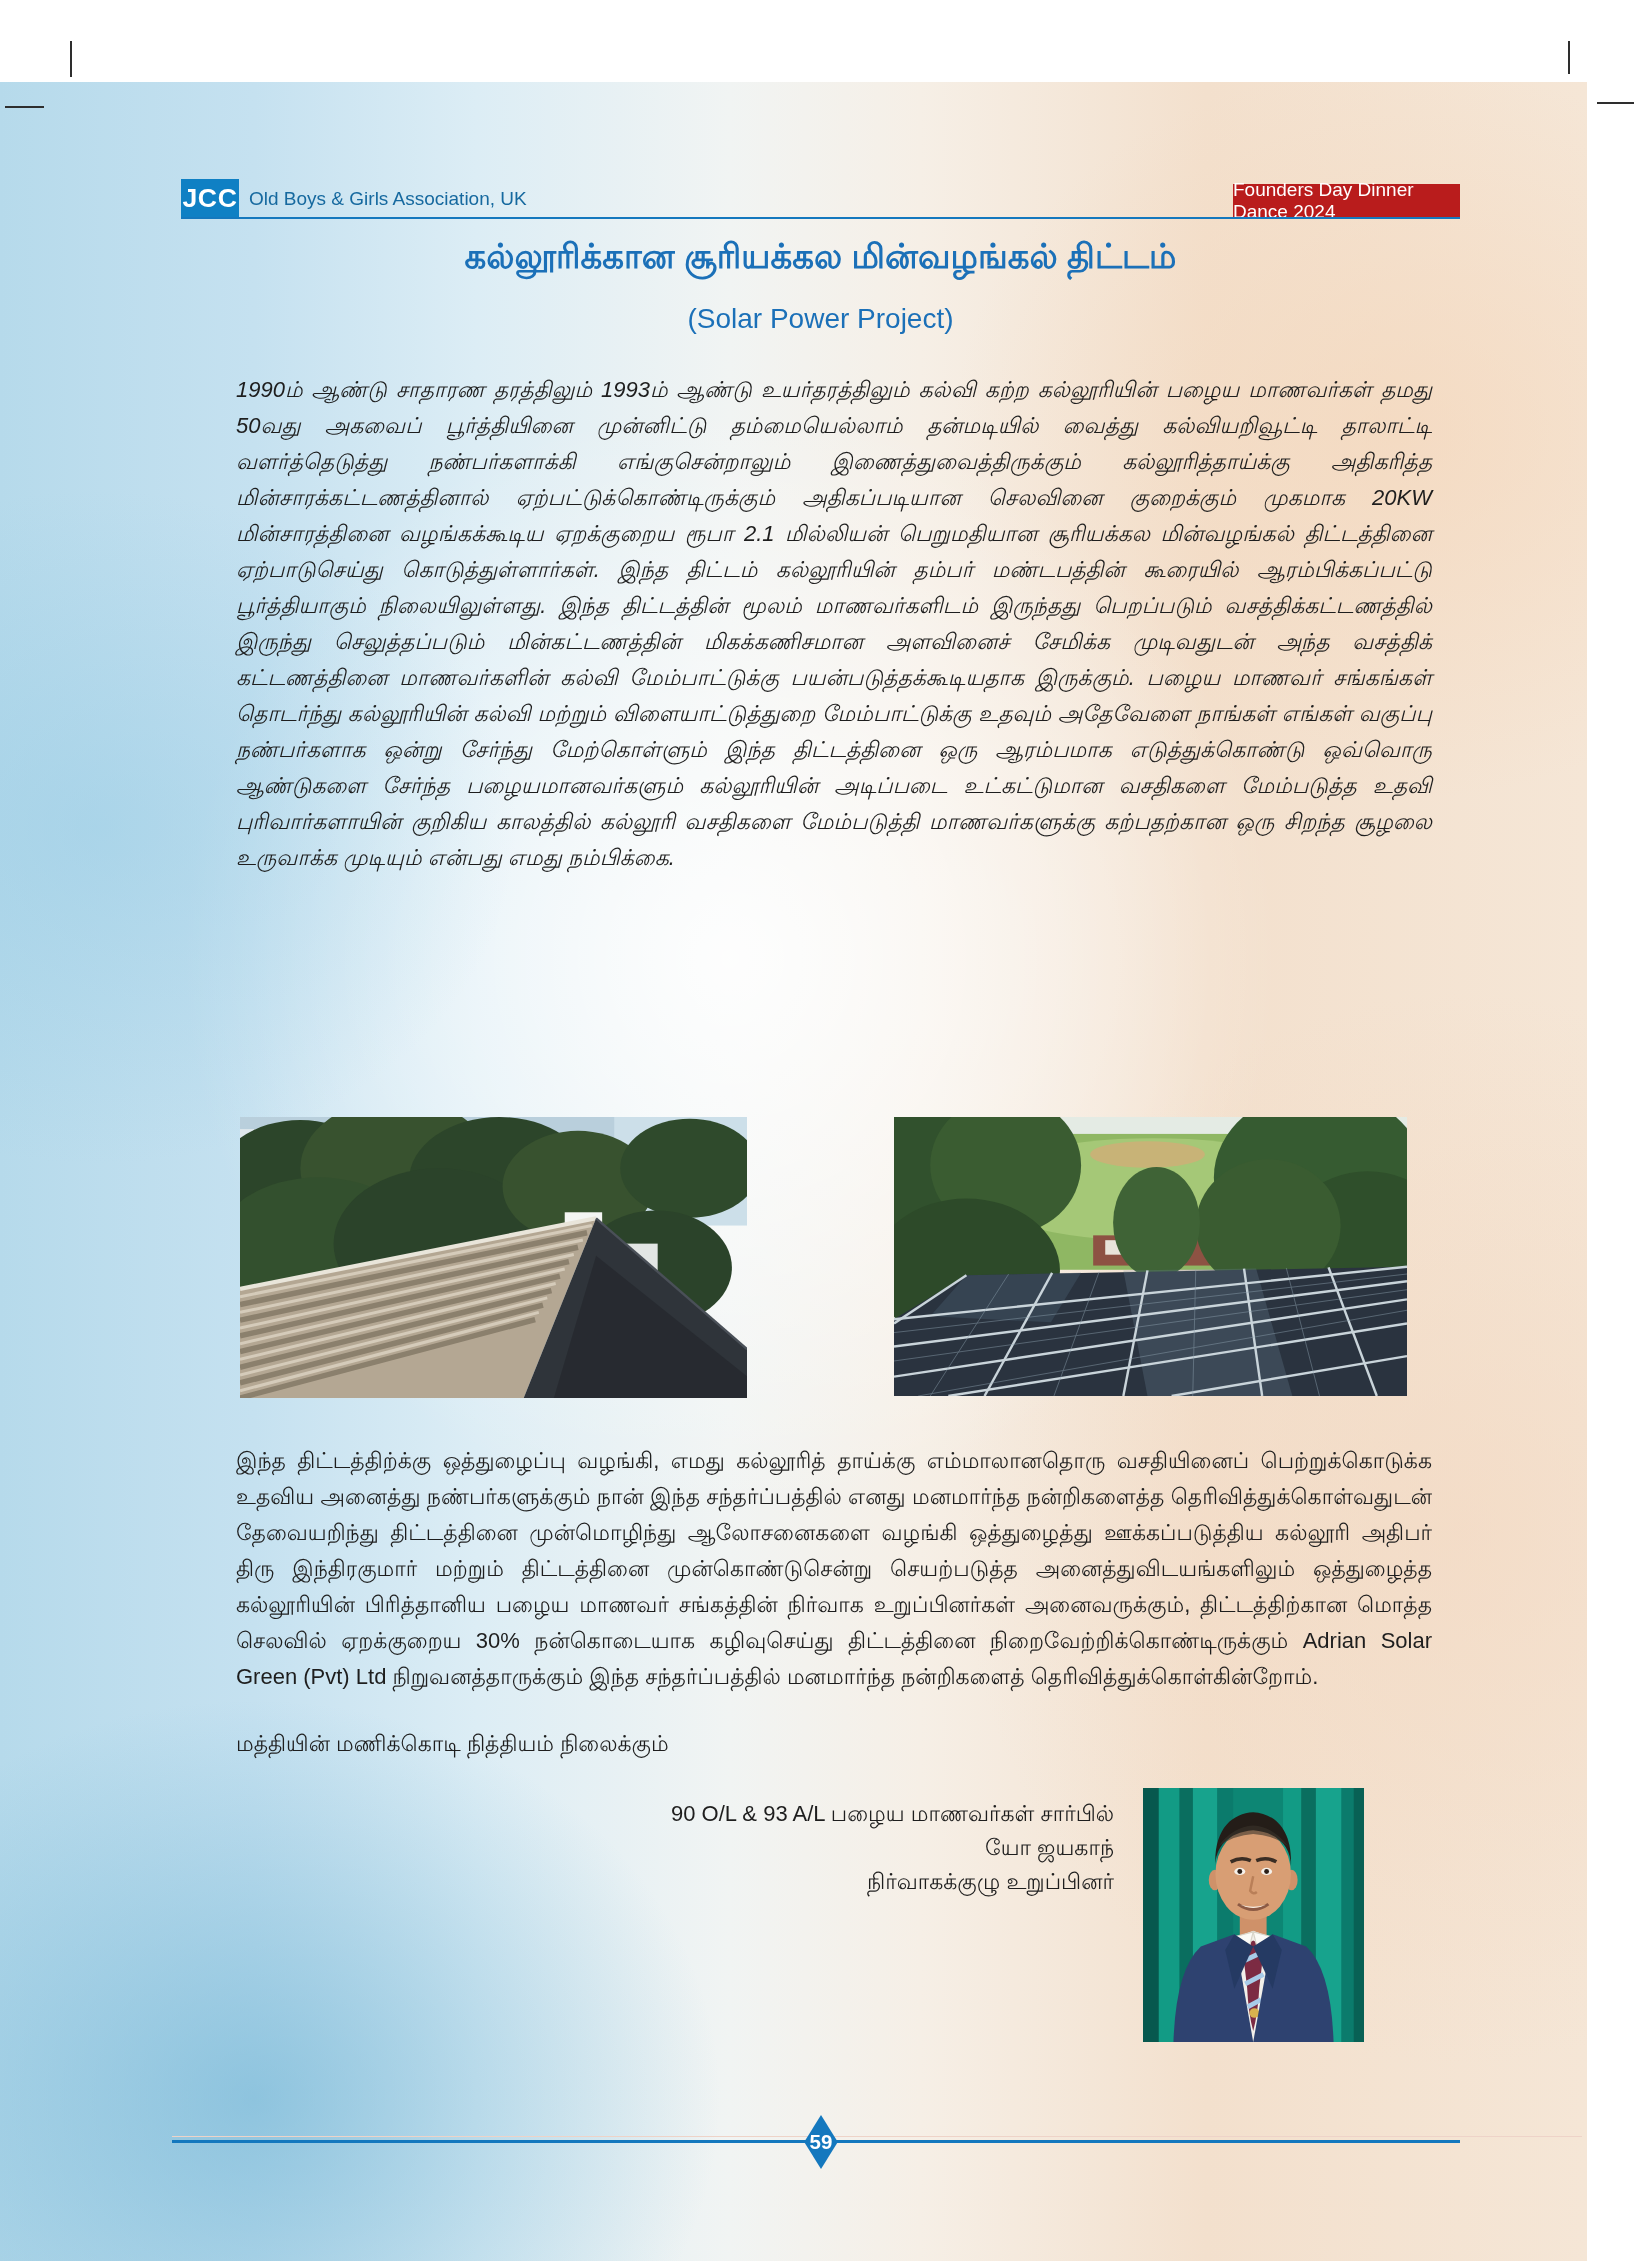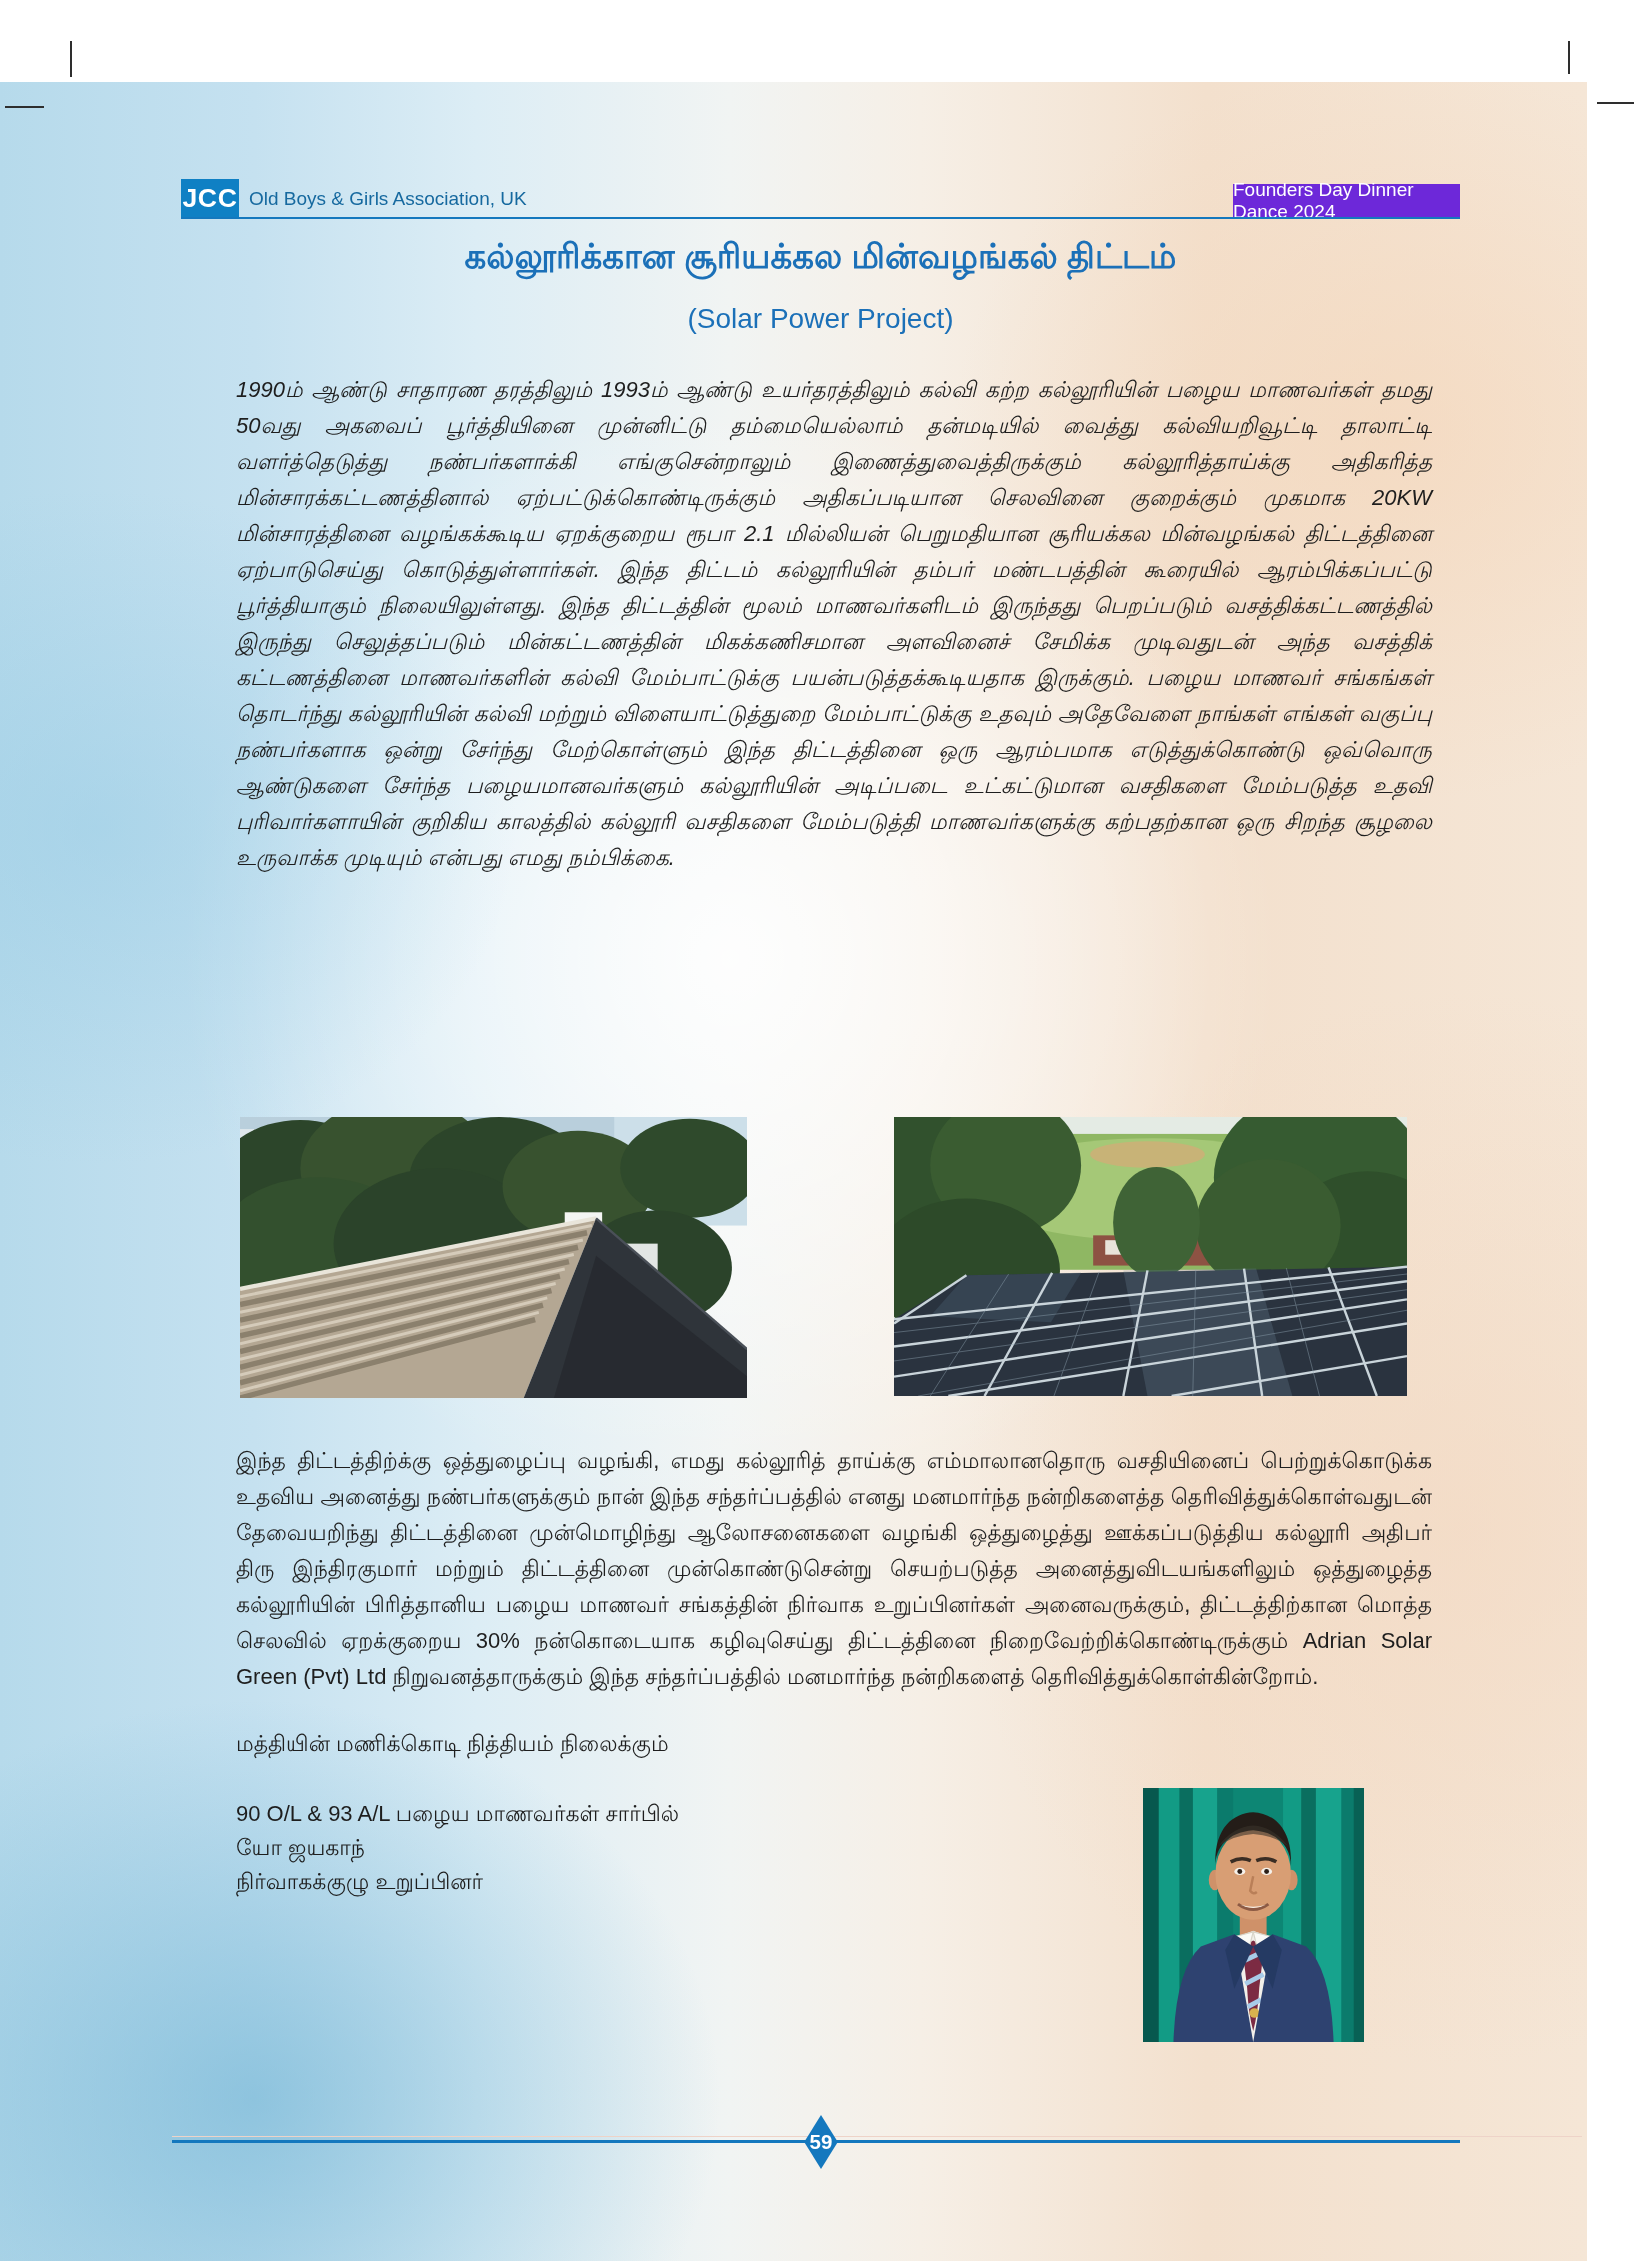--- a/index.html
+++ b/index.html
@@ -29,21 +29,21 @@
   .jcc-box{
     position:absolute; left:181px; top:143px; width:58px; height:39px;
     background:#0f80c4; color:#ffffff; font-weight:bold; font-size:26.6px;
     display:flex; align-items:center; justify-content:center; letter-spacing:0.6px;
   }
   .org-name{
     position:absolute; left:249px; top:152px; font-size:19px; color:#16699f; font-weight:500;
   }
   .event-box{
     position:absolute; left:1233px; top:148px; width:227px; height:33px;
-    background:#6d28d9; color:#ffffff; font-size:19px;
+    background:#b91c1c; color:#ffffff; font-size:19px;
     display:flex; align-items:center; justify-content:center;
   }
   .header-rule{position:absolute; left:181px; top:181px; width:1279px; height:2.4px; background:#1478be;}
 
   
   .page-title{
     position:absolute; left:181px; top:201px; width:1279px; margin:0;
     text-align:center; font-size:34px; font-weight:bold; color:#1b70b8;
   }
   .page-subtitle{
@@ -60,21 +60,21 @@
     position:absolute; left:236px; top:1407px; width:1196px;
     font-size:22px; line-height:36px; color:#1e1e1e;
   }
   .float-spacer{float:right; width:0; height:345px;}
   .portrait{
     float:right; clear:right; width:221px; height:254px;
     margin:0 68px 14.5px 29px; padding:0;
   }
   .para2{margin:0; text-align:justify;}
   .quote{margin:31px 0 0 0;}
-  .sig{margin-top:35px; line-height:34px;}
+  .sig{margin-top:35px; line-height:34px;text-align:right;}
 
   
   .photo{position:absolute; margin:0; padding:0;}
   .photo-roof{left:240px; top:1081px; width:507px; height:281px;}
   .photo-solar{left:894px; top:1081px; width:513px; height:279px;}
   .photo svg, .portrait svg{display:block; width:100%; height:100%;}
 
   
   .foot-faint{position:absolute; left:172px; top:2100px; width:1410px; height:1.2px; background:#eed3c8;}
   .foot-line{position:absolute; left:172px; top:2104px; width:1288px; height:3px; background:#1478be;}

